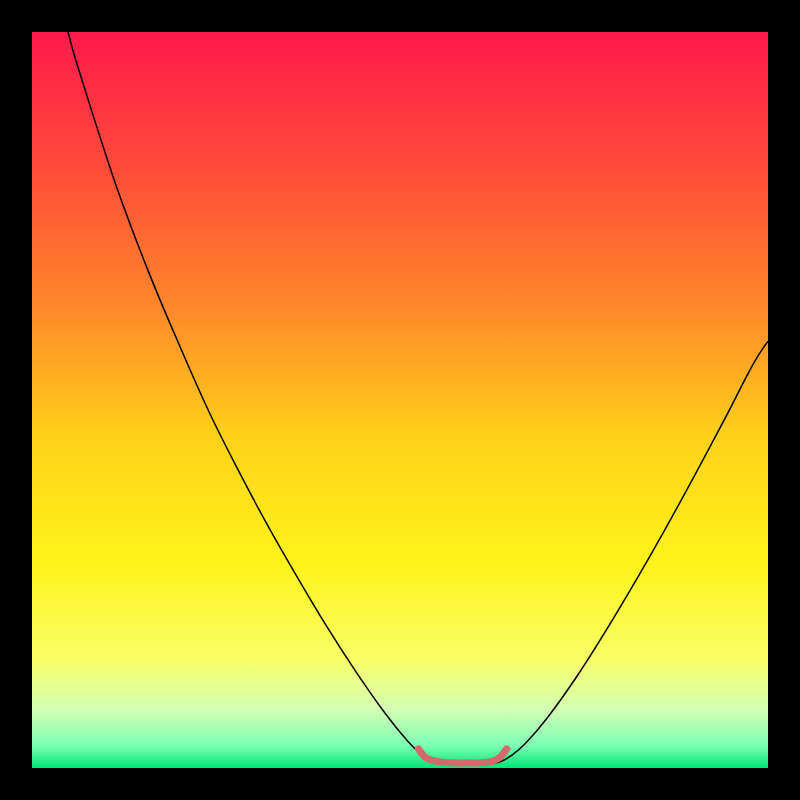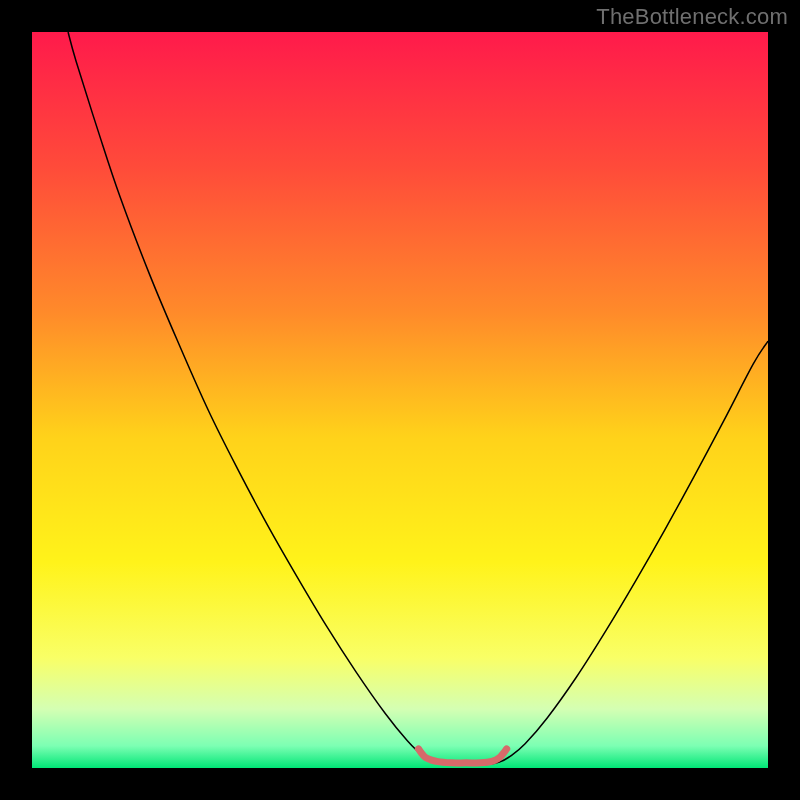--- a/index.html
+++ b/index.html
@@ -40,21 +40,20 @@
   .plot svg {
     position: absolute;
     left: 0;
     top: 0;
   }
 </style>
 </head>
 <body>
 
 <div class="frame">
-  <div class="watermark">TheBottleneck.com</div>
   <div class="plot">
     <svg id="chart-svg" width="736" height="736" viewBox="0 0 736 736" preserveAspectRatio="none">
         <defs>
           <linearGradient id="bg-grad" x1="0" y1="0" x2="0" y2="1">
             <stop offset="0%" stop-color="#ff1a4b"></stop>
             <stop offset="18%" stop-color="#ff4a3a"></stop>
             <stop offset="38%" stop-color="#ff8a2a"></stop>
             <stop offset="55.00000000000001%" stop-color="#ffd21a"></stop>
             <stop offset="72%" stop-color="#fff31a"></stop>
             <stop offset="85%" stop-color="#f9ff66"></stop>

